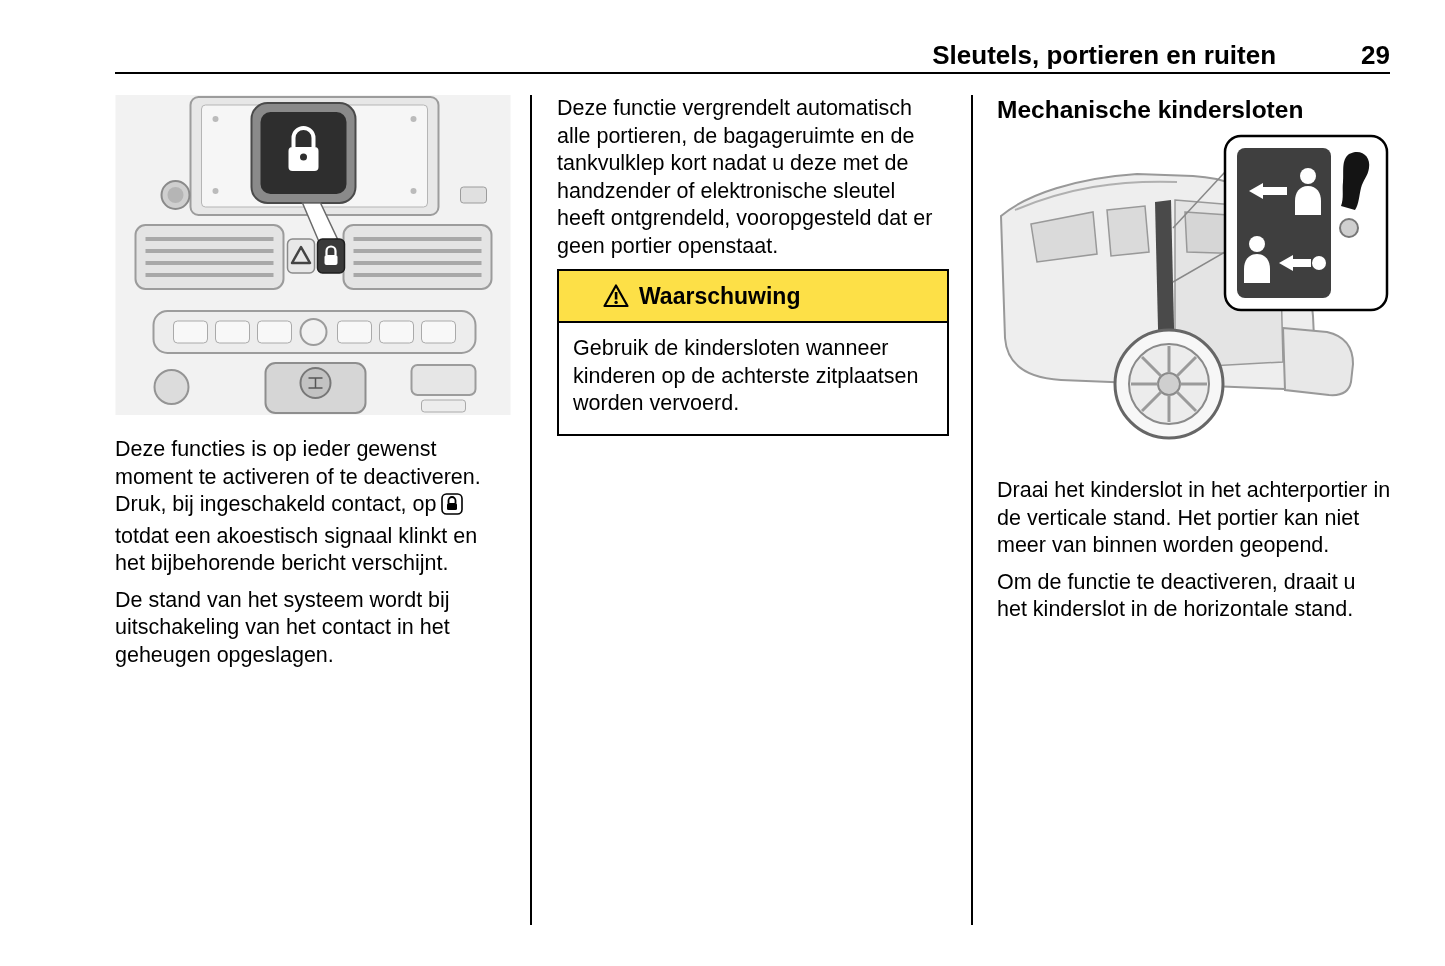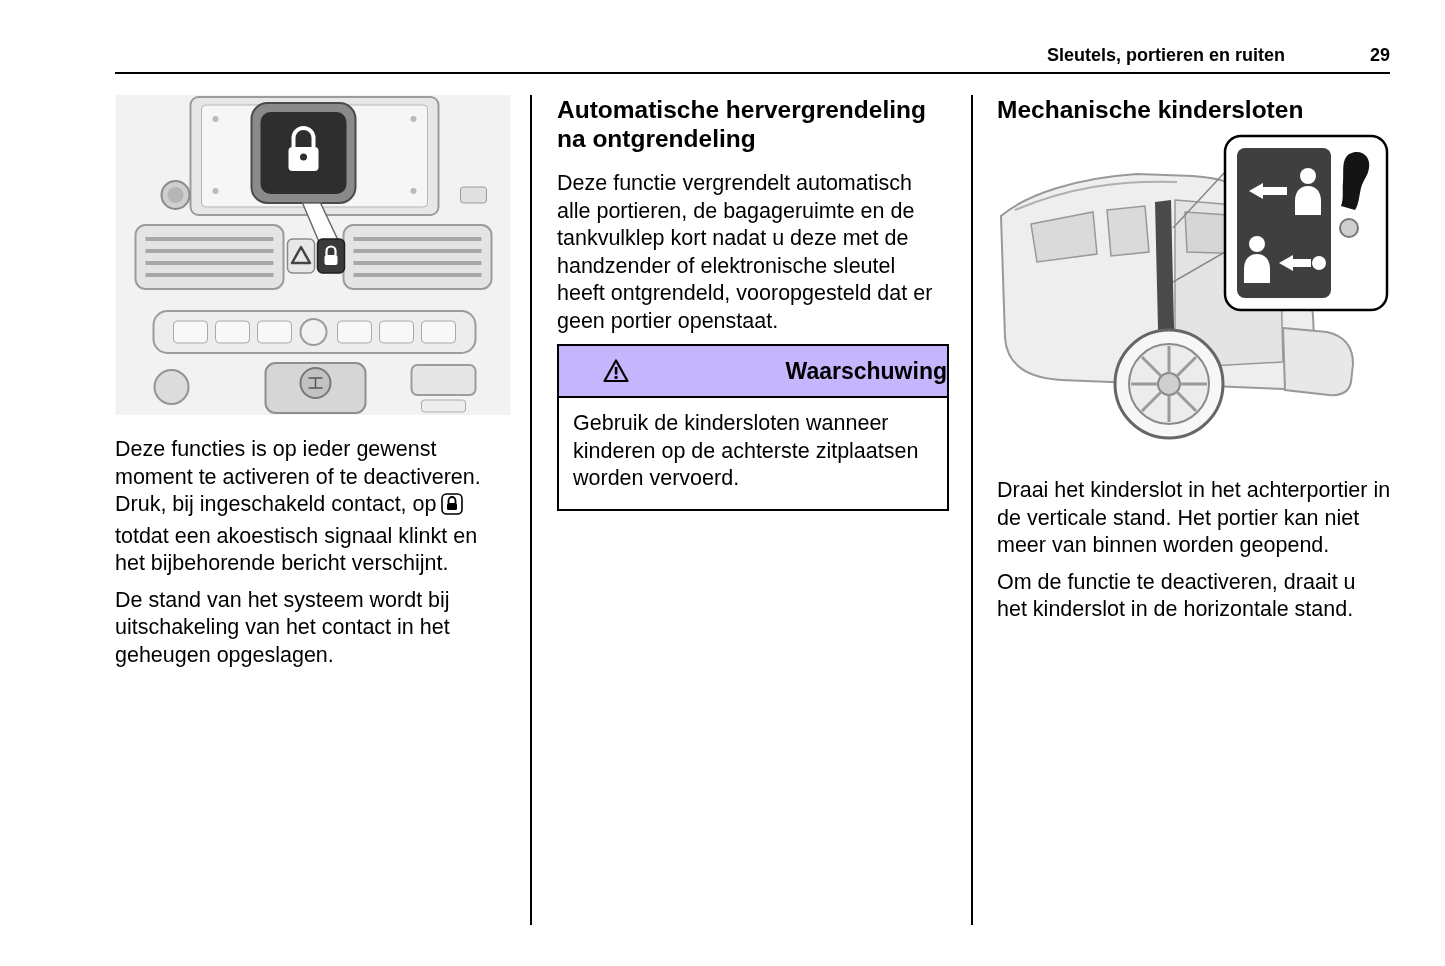--- a/index.html
+++ b/index.html
@@ -7,21 +7,21 @@
   body {
     width: 1445px; height: 966px;
     font-family: "Liberation Sans", sans-serif;
     color: #000;
   }
   .page { position: relative; width: 1445px; height: 966px; background: #fff; overflow: hidden; }
 
   
   .header {
     position: absolute; left: 115px; top: 40px; width: 1275px;
-    text-align: right; font-weight: bold; font-size: 18px; line-height: 30px;
+    text-align: right; font-weight: bold; font-size: 26px; line-height: 30px;
     white-space: nowrap;
   }
   .header-title { margin-right: 85px; }
   .header-rule {
     position: absolute; left: 115px; top: 72px; width: 1275px; height: 2px;
     background: #000;
   }
 
   
   .vdiv { position: absolute; top: 95px; height: 830px; width: 2px; background: #000; }
@@ -41,22 +41,22 @@
   .figure { display: block; margin: 0 0 17px 0; }
   .col-3 .figure { margin: 0 0 24px 0; }
 
   .inline-icon {
     display: inline-block; vertical-align: -4px; margin: 0 5px;
   }
 
   
   .warning-box { border: 2px solid #000; margin-top: 0; }
   .warning-head {
-    background: #c4b5fd; border-bottom: 2px solid #000;
-    height: 52px; display: flex; align-items: center; justify-content: space-between;
+    background: #fde047; border-bottom: 2px solid #000;
+    height: 52px; display: flex; align-items: center; justify-content: flex-start;
     gap: 10px; font-weight: bold; font-size: 23px; padding-left: 44px;
   }
   .warning-body { padding: 12px 14px 16px 14px; font-size: 21.5px; line-height: 27.5px; }
 </style>
 </head>
 <body>
 
 <div class="page">
 
   <div class="header">
@@ -136,21 +136,20 @@
     <p class="body-text"><span>Deze functies is op ieder gewenst moment te activeren of te deactiveren. Druk, bij ingeschakeld contact, op</span><span class="inline-icon"><svg width="22" height="22" viewBox="0 0 22 22">
             <rect x="1" y="1" width="20" height="20" rx="4.5" fill="none" stroke="#000" stroke-width="1.6"></rect>
             <path d="M7.5 10 v-2.5 a3.5 3.5 0 0 1 7 0 V10" fill="none" stroke="#000" stroke-width="1.8"></path>
             <rect x="6" y="10" width="10" height="7" rx="1.5" fill="#000"></rect>
           </svg></span><span>totdat een akoestisch signaal klinkt en het bijbehorende bericht verschijnt.</span></p>
 
     <p class="body-text">De stand van het systeem wordt bij uitschakeling van het contact in het geheugen opgeslagen.</p>
   </div>
 
   <div class="col col-2">
-    <h2 class="section-heading" style="margin-top:0;">Automatische hervergrendeling na ontgrendeling</h2>
 
     <p class="body-text">Deze functie vergrendelt automatisch alle portieren, de bagageruimte en de tankvulklep kort nadat u deze met de handzender of elektronische sleutel heeft ontgrendeld, vooropgesteld dat er geen portier openstaat.</p>
 
 
     <div class="warning-box">
       <div class="warning-head">
         <span style="display:inline-flex;">
           <svg width="26" height="24" viewBox="0 0 26 24">
             <path d="M13 1.5 L24.5 22 H1.5 Z" fill="none" stroke="#000" stroke-width="2.2" stroke-linejoin="round"></path>
             <rect x="11.8" y="8" width="2.6" height="7.5" fill="#000"></rect>

